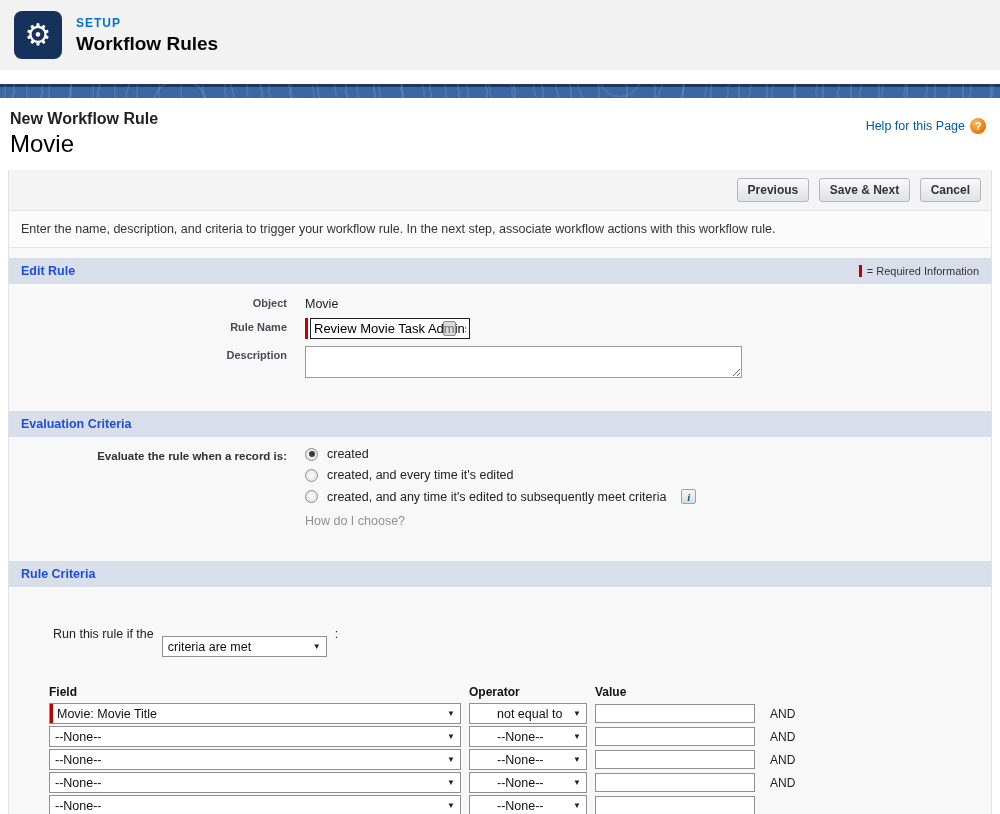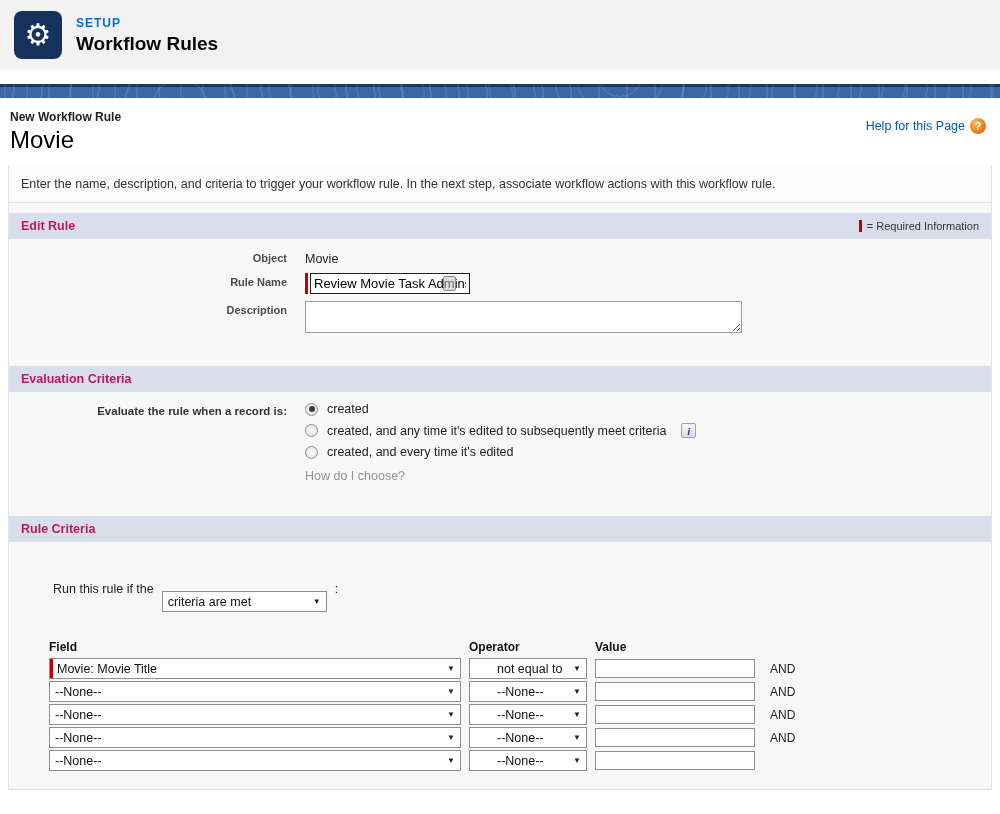--- a/index.html
+++ b/index.html
@@ -28,21 +28,21 @@
     background:linear-gradient(#1b3764 0 3px, #3d67a3 3px 100%);
     position:relative; overflow:hidden;
   }
   .banner .swirl {
     position:absolute; inset:0;
     background:repeating-radial-gradient(circle at 18% 160%, transparent 0 26px, rgba(255,255,255,0.10) 26px 28px),
                repeating-radial-gradient(circle at 62% -60%, transparent 0 20px, rgba(255,255,255,0.08) 20px 22px);
   }
   
   .page-head { padding:12px 12px 8px 10px; display:flex; justify-content:space-between; align-items:flex-start; }
-  .breadcrumb { font-size:12px; font-weight:bold; color:#222; margin-bottom:2px; }
+  .breadcrumb { font-size:16px; font-weight:bold; color:#222; margin-bottom:2px; }
   .page-title { font-size:24px; color:#000; font-weight:400; }
   .help-wrap { display:flex; align-items:center; gap:5px; margin-top:8px; margin-right:2px; }
   .help-link { color:#015ba7; font-size:12.5px; text-decoration:none; }
   .help-icon {
     width:16px; height:16px; border-radius:50%;
     background:radial-gradient(circle at 35% 30%, #ffb75d, #e7760e 70%);
     color:#fff; font-size:11px; font-weight:bold;
     display:flex; align-items:center; justify-content:center;
   }
   
@@ -71,21 +71,21 @@
     background:#fbfbfb; border-bottom:1px solid #e4e4e4;
     padding:11px 12px; font-size:12.5px; color:#333;
   }
   
   .section-header {
     background:#d9dfea; padding:6px 12px;
     display:flex; justify-content:space-between; align-items:center;
     margin-top:10px;
   }
   .section-header:first-of-type { margin-top:10px; }
-  .section-title { font-weight:bold; font-size:12.5px; color:#be185d; }
+  .section-title { font-weight:bold; font-size:12.5px; color:#1d4ed8; }
   .req-legend { font-size:11px; color:#333; display:flex; align-items:center; gap:5px; }
   .req-bar { display:inline-block; width:3px; height:12px; background:#c00000; }
   .section-body { padding:10px 12px 16px 0; }
   .form-row { display:flex; align-items:flex-start; margin-bottom:7px; }
   .f-label {
     width:296px; text-align:right; padding-right:18px; padding-top:3px;
     font-size:11px; font-weight:bold; color:#4a4a56; flex-shrink:0;
   }
   .f-value { font-size:12.5px; padding-top:3px; }
   .req-wrap { position:relative; display:inline-flex; align-items:stretch; }
@@ -167,20 +167,25 @@
   </div>
   <div class="help-wrap">
     <a href="#" class="help-link">Help for this Page</a>
     <span class="help-icon">?</span>
   </div>
 </div>
 
 <div class="main">
 
 
+  <div class="btn-row top">
+    <button class="sf-btn">Previous</button>
+    <button class="sf-btn">Save &amp; Next</button>
+    <button class="sf-btn">Cancel</button>
+  </div>
 
   <div class="intro-row">Enter the name, description, and criteria to trigger your workflow rule. In the next step, associate workflow actions with this workflow rule.</div>
 
   <div class="section-header">
     <span class="section-title">Edit Rule</span>
     <span class="req-legend">
       <span class="req-bar"></span>
       <span>= Required Information</span>
     </span>
   </div>
@@ -209,26 +214,26 @@
   <div class="section-body">
     <div class="form-row">
       <div class="f-label" style="font-size:11.5px; color:#333;">Evaluate the rule when a record is:</div>
       <div>
         <div class="radio-row">
           <span class="radio selected"></span>
           <span class="radio-label">created</span>
         </div>
         <div class="radio-row">
           <span class="radio"></span>
-          <span class="radio-label">created, and any time it's edited to subsequently meet criteria</span>
-          <span class="info-btn">i</span>
+          <span class="radio-label">created, and every time it's edited</span>
         </div>
         <div class="radio-row">
           <span class="radio"></span>
-          <span class="radio-label">created, and every time it's edited</span>
+          <span class="radio-label">created, and any time it's edited to subsequently meet criteria</span>
+          <span class="info-btn">i</span>
         </div>
         <div style="margin-top:10px;">
           <a href="#" class="gray-link">How do I choose?</a>
         </div>
       </div>
     </div>
   </div>
 
   <div class="section-header">
     <span class="section-title">Rule Criteria</span>

